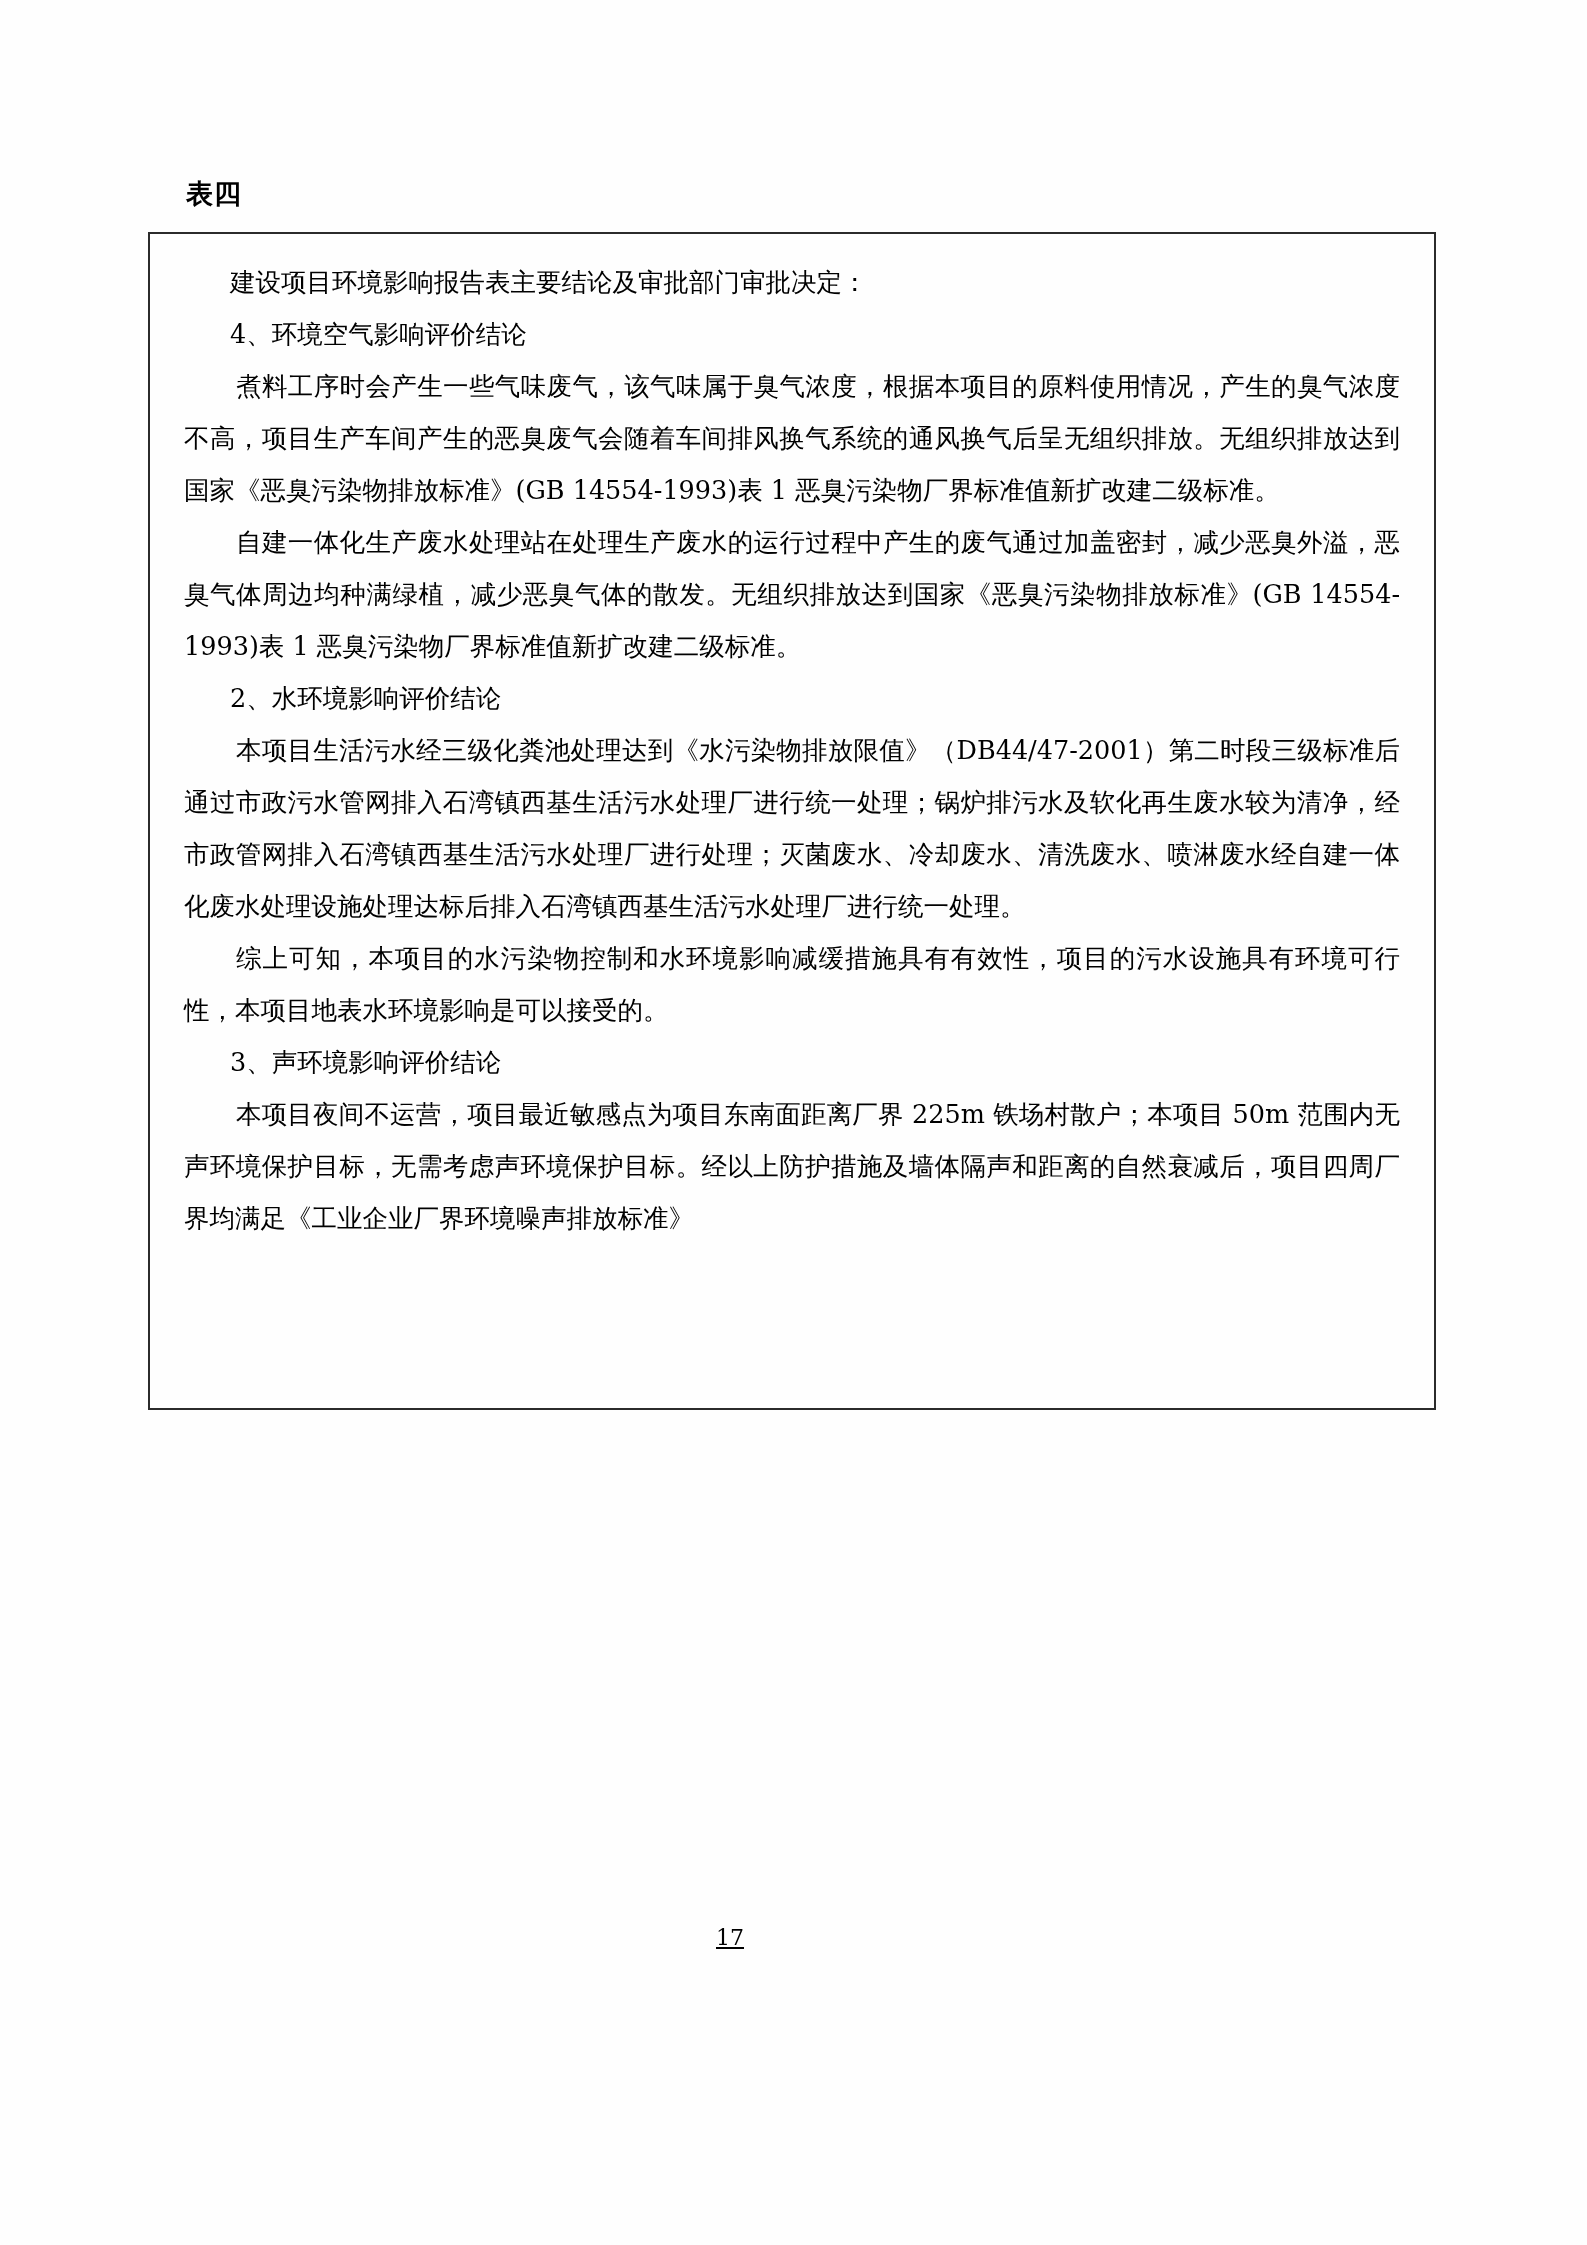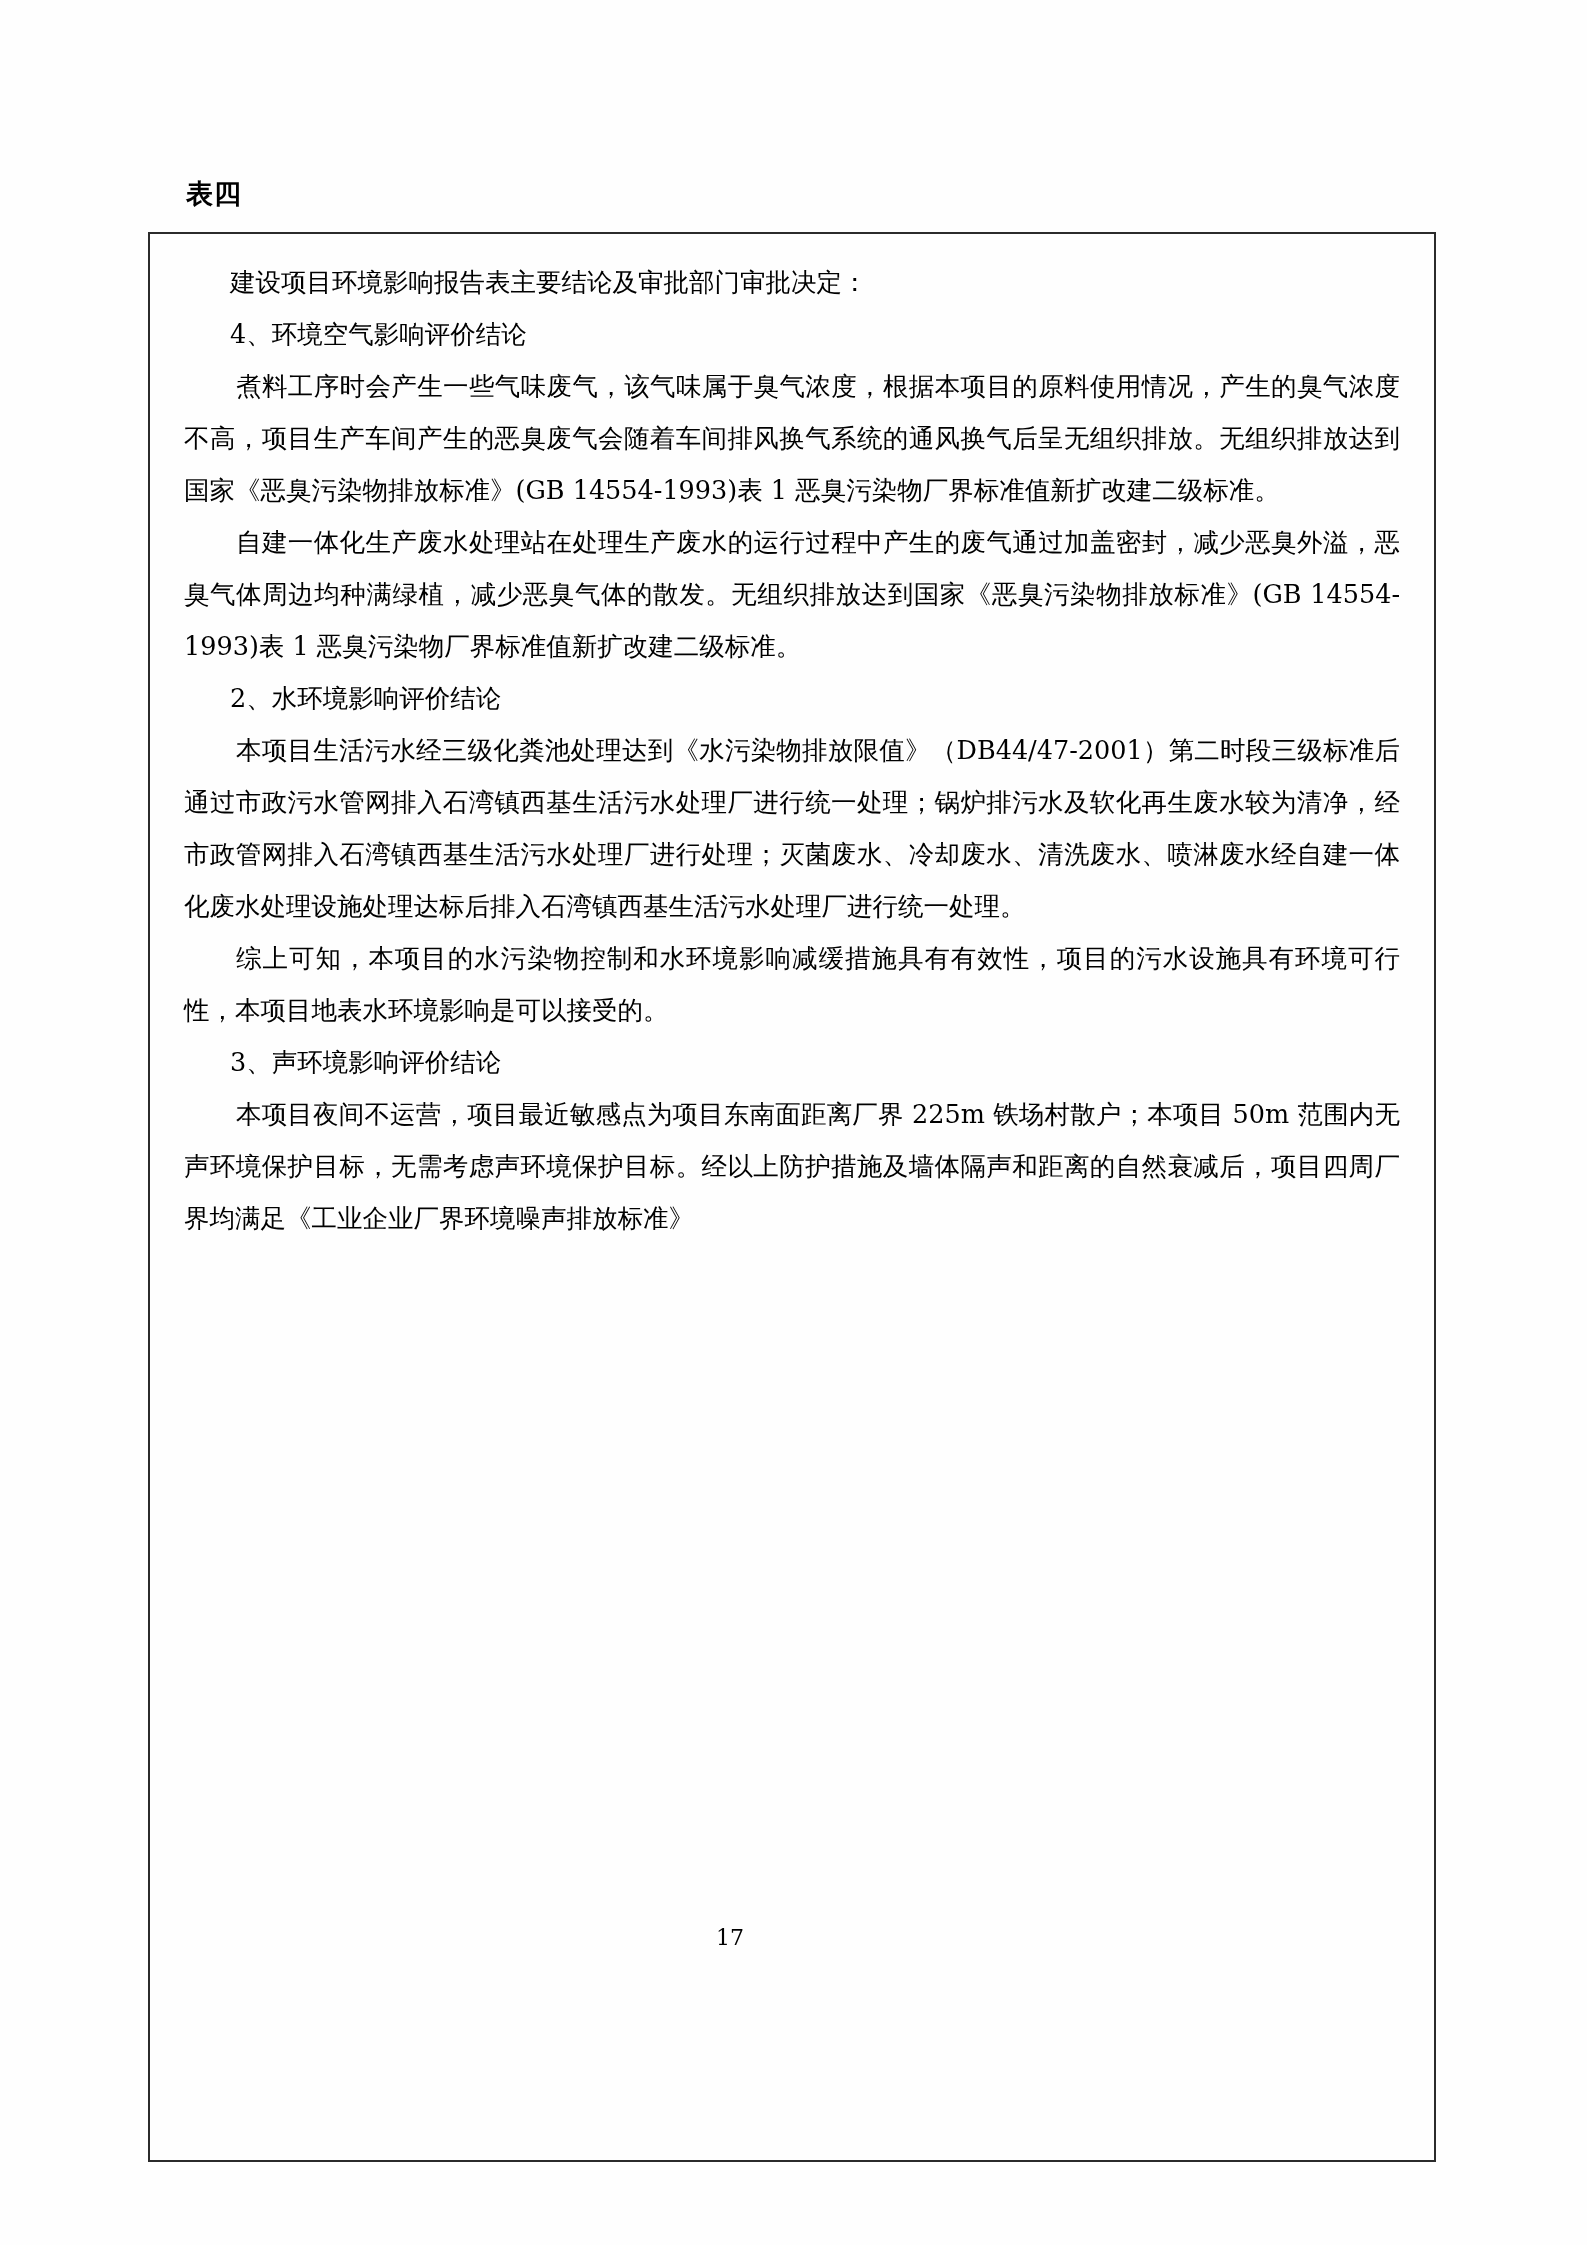--- a/index.html
+++ b/index.html
@@ -28,21 +28,21 @@
     font-size: 27px;
     font-weight: bold;
     letter-spacing: 1px;
     text-align: right;
   }
   .content-box {
     position: absolute;
     left: 148px;
     top: 232px;
     width: 1288px;
-    height: 1930px;
+    height: 1178px;
     border: 2px solid #2b2b2b;
     box-sizing: border-box;
     padding: 22px 34px 10px 34px;
   }
   p {
     margin: 0;
     font-size: 25.5px;
     line-height: 52px;
     text-align: justify;
     text-justify: inter-ideograph;
@@ -50,20 +50,21 @@
   p.ind2 { text-indent: 52px; }
   p.ind-head { text-indent: 46px; }
   .page-number {
     position: absolute;
     left: 0;
     top: 1925px;
     width: 1460px;
     text-align: center;
     font-size: 22px;
     font-family: "DejaVu Serif", "Liberation Serif", serif;
+    text-decoration: underline;
   }
 </style>
 </head>
 <body>
 
 <div class="page">
 
   <div class="doc-title">表四</div>
 
   <div class="content-box">

